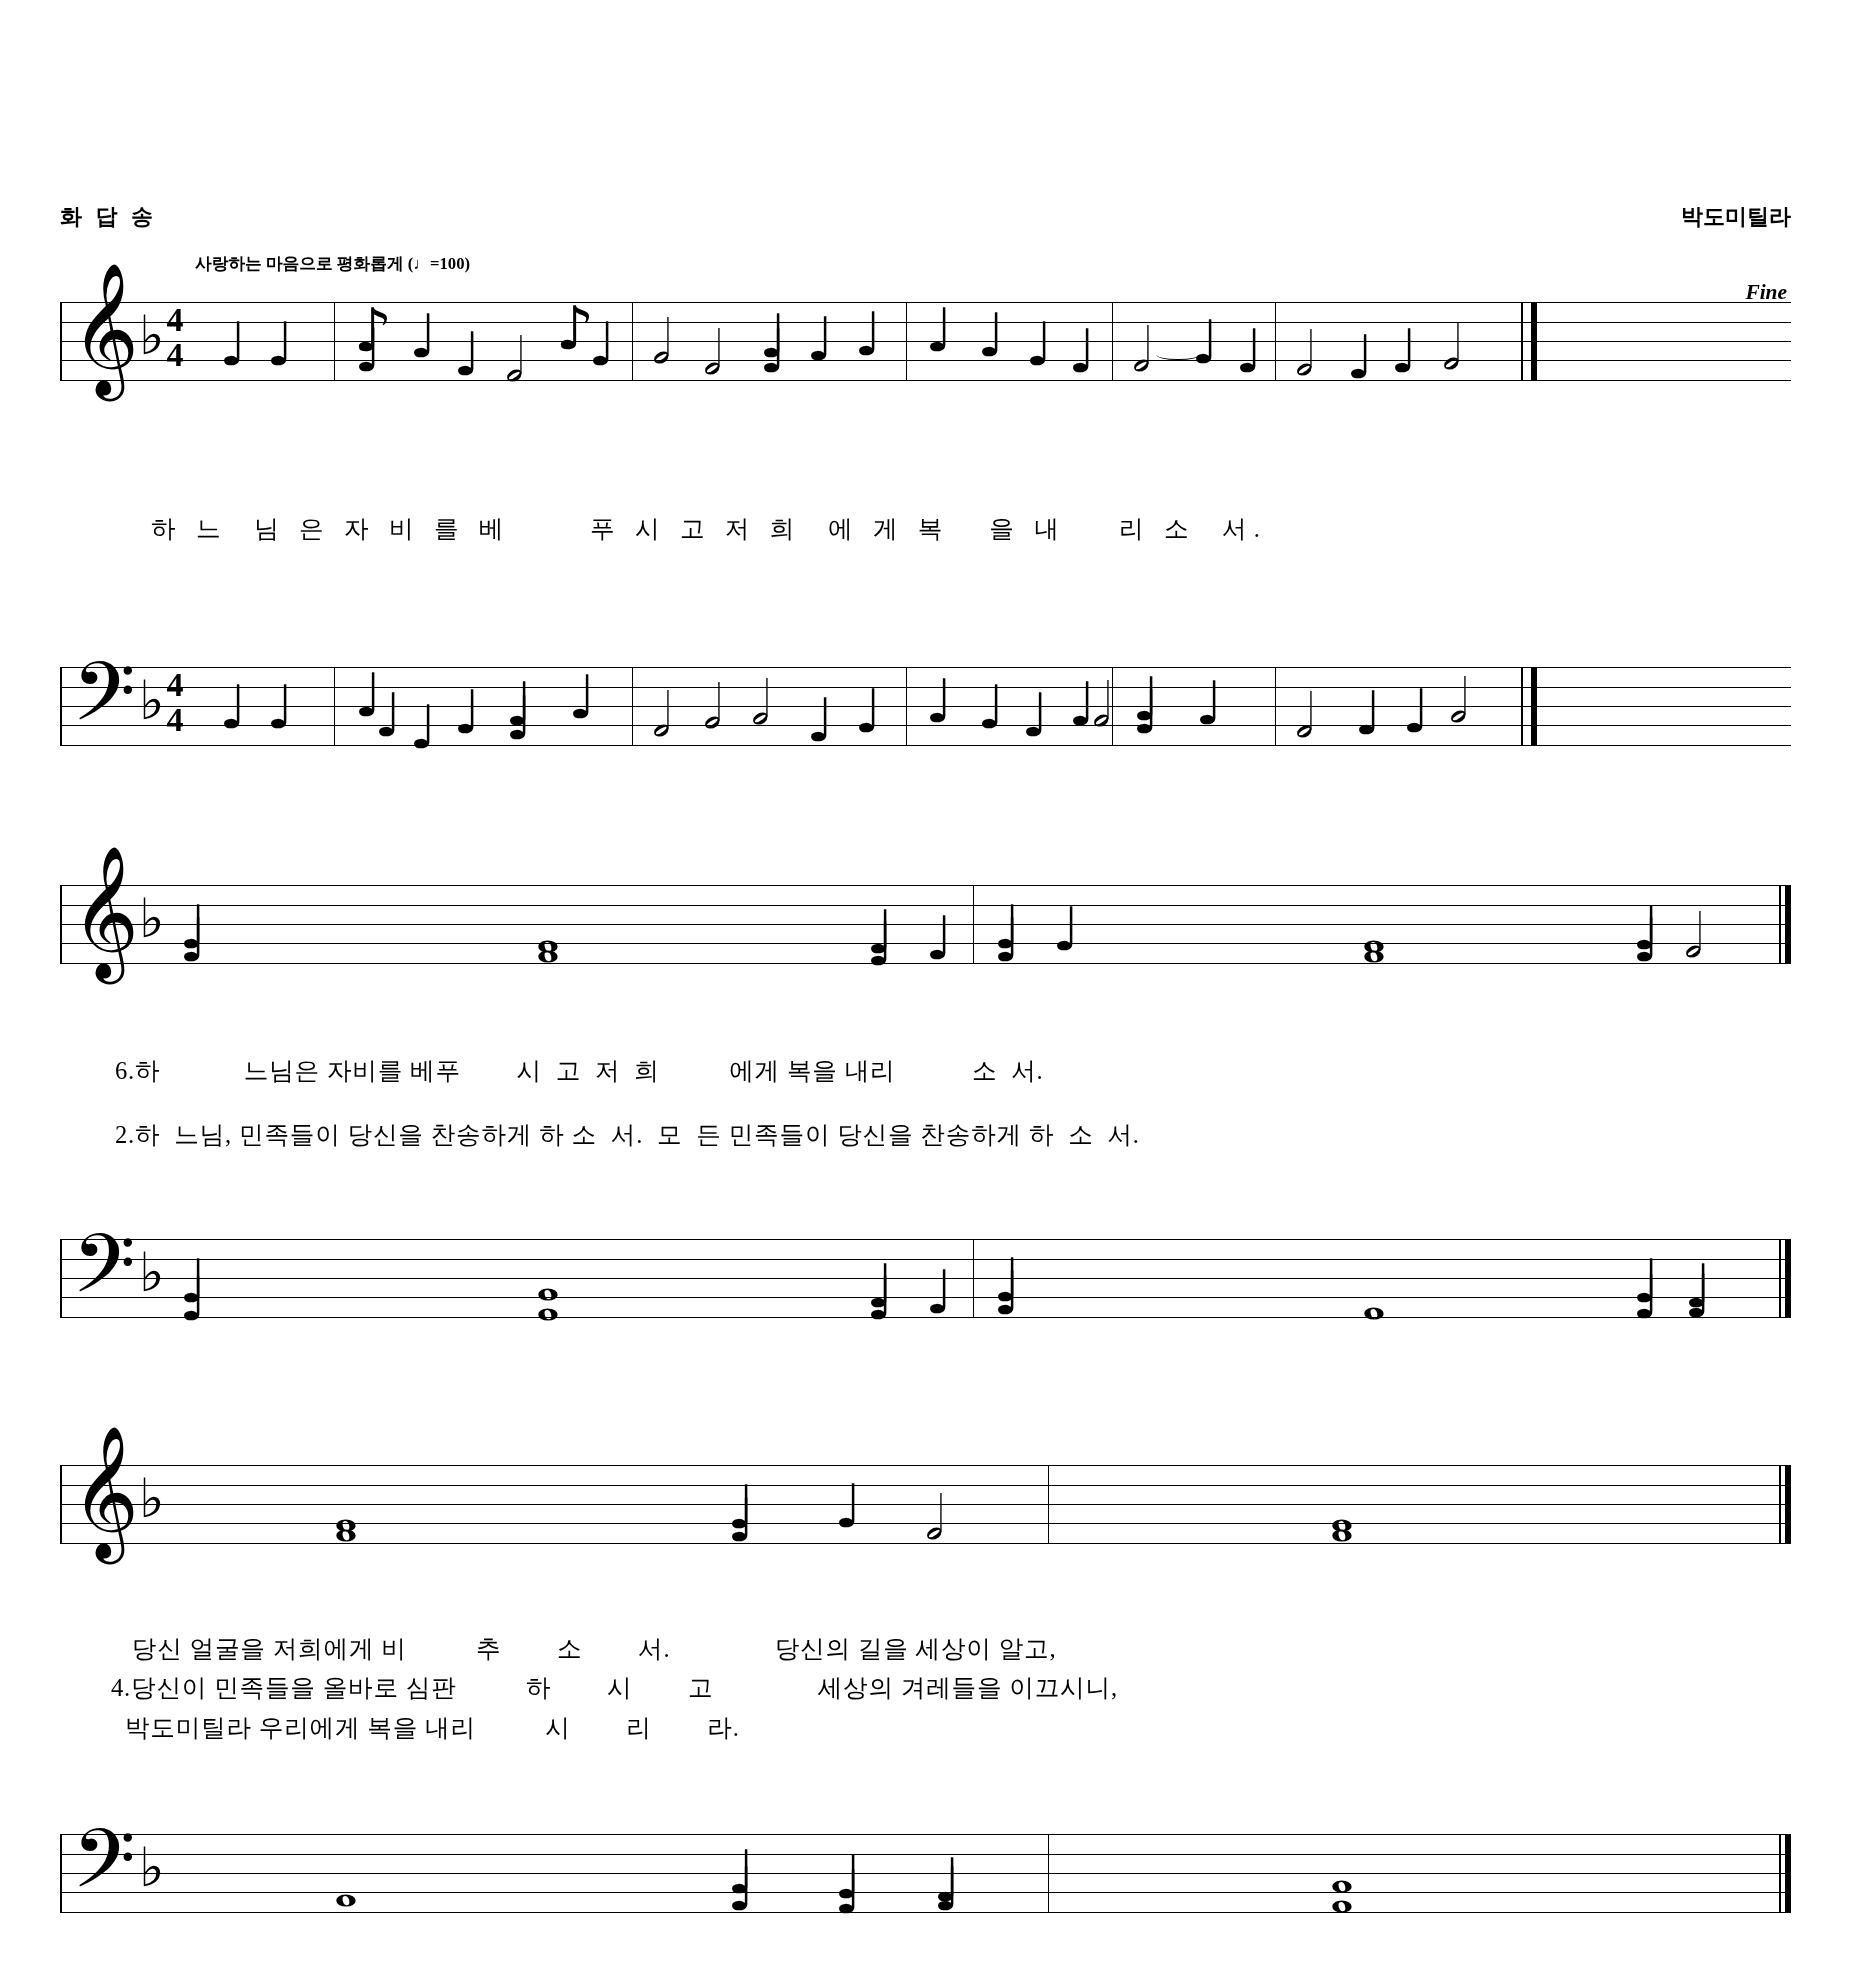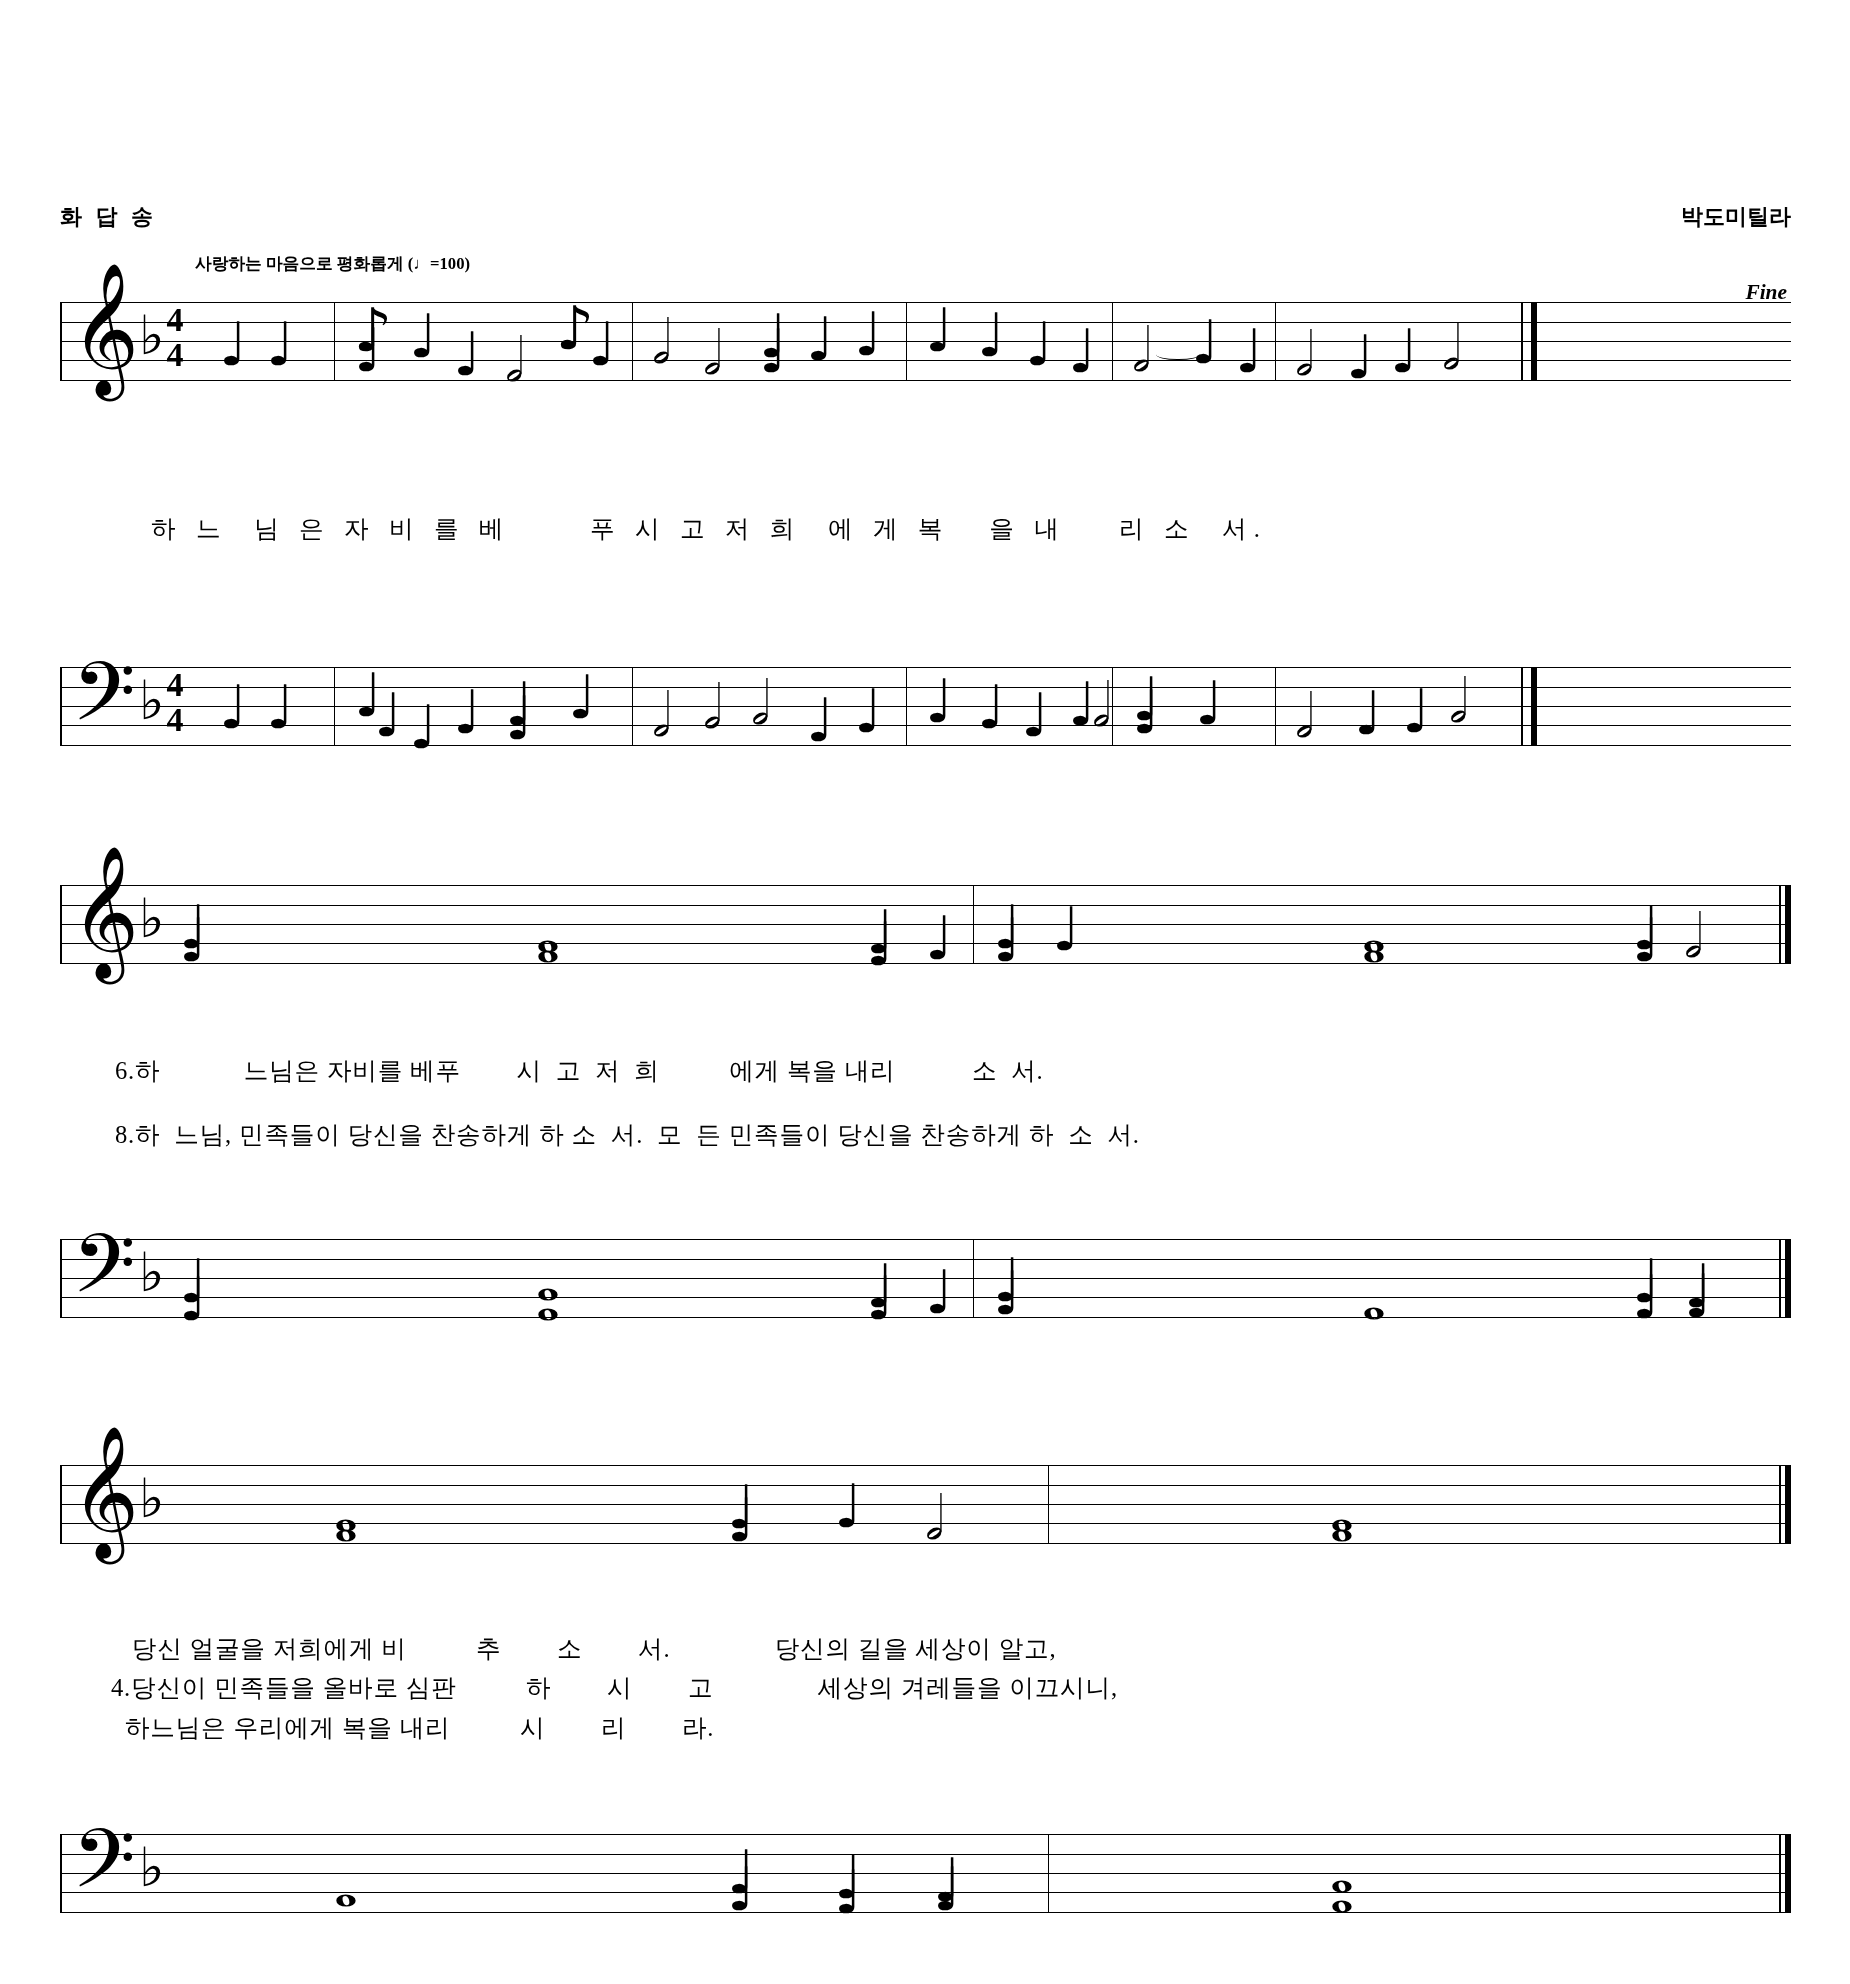--- a/index.html
+++ b/index.html
@@ -322,21 +322,21 @@
 
       <span class="note nq" style="top:12.7px;left:1572px;">♩</span>
       <span class="note nq" style="top:24.6px;left:1572px;">♩</span>
       <span class="note nh" style="top:20.6px;left:1624px;">𝅗𝅥</span>
       <div class="endbar-thin" style="left:1719px;"></div>
       <div class="endbar-thick" style="left:1725px;"></div>
     </div>
   </div>
 
   <div class="lyric-line" style="top:1054px;left:115px;letter-spacing:0.8px;">6.하            느님은 자비를 베푸        시  고  저  희          에게 복을 내리           소  서.</div>
-  <div class="lyric-line" style="top:1118px;left:115px;letter-spacing:0.8px;">8.하  느님, 민족들이 당신을 찬송하게 하 소  서.  모  든 민족들이 당신을 찬송하게 하  소  서.</div>
+  <div class="lyric-line" style="top:1118px;left:115px;letter-spacing:0.8px;">2.하  느님, 민족들이 당신을 찬송하게 하 소  서.  모  든 민족들이 당신을 찬송하게 하  소  서.</div>
 
   <div class="system" style="top:1239px;">
     <div class="staff">
       <div class="line l0"></div>
       <div class="line l1"></div>
       <div class="line l2"></div>
       <div class="line l3"></div>
       <div class="line l4"></div>
       <div class="startbar"></div>
 
@@ -389,21 +389,21 @@
 
       <span class="note nw" style="top:15px;left:1270px;">𝅝</span>
       <span class="note nw" style="top:25.4px;left:1270px;">𝅝</span>
       <div class="endbar-thin" style="left:1719px;"></div>
       <div class="endbar-thick" style="left:1725px;"></div>
     </div>
   </div>
 
   <div class="lyric-line" style="top:1632px;left:111px;letter-spacing:0.8px;">   당신 얼굴을 저희에게 비          추        소        서.               당신의 길을 세상이 알고,</div>
   <div class="lyric-line" style="top:1671px;left:111px;letter-spacing:0.8px;">4.당신이 민족들을 올바로 심판          하        시        고               세상의 겨레들을 이끄시니,</div>
-  <div class="lyric-line" style="top:1711px;left:111px;letter-spacing:0.8px;">  하느님은 우리에게 복을 내리          시        리        라.</div>
+  <div class="lyric-line" style="top:1711px;left:111px;letter-spacing:0.8px;">  박도미틸라 우리에게 복을 내리          시        리        라.</div>
 
   <div class="system" style="top:1834px;">
     <div class="staff">
       <div class="line l0"></div>
       <div class="line l1"></div>
       <div class="line l2"></div>
       <div class="line l3"></div>
       <div class="line l4"></div>
       <div class="startbar"></div>
 

